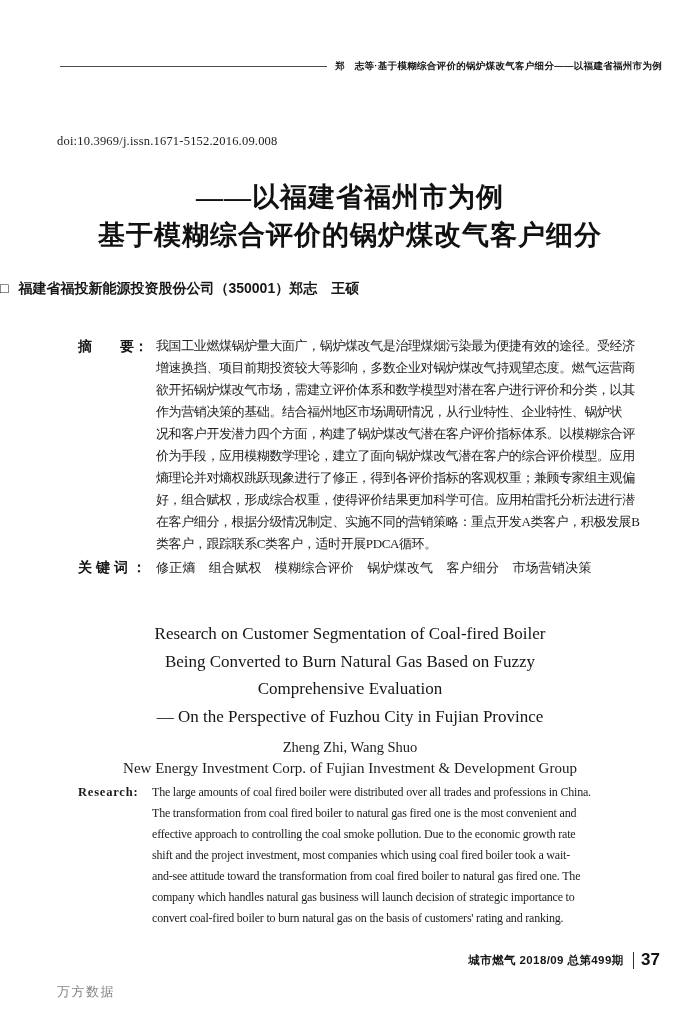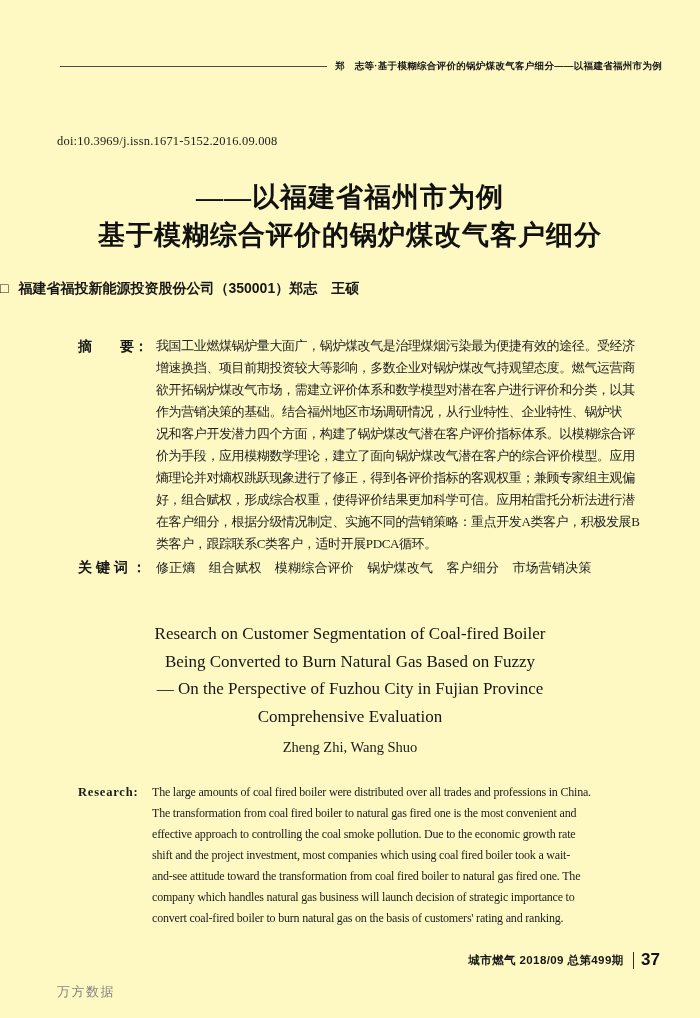--- a/index.html
+++ b/index.html
@@ -1,20 +1,20 @@
 <!DOCTYPE html>
 <html><head>
 <meta charset="utf-8">
 <style>
   * { margin:0; padding:0; box-sizing:border-box; }
   html,body { width:700px; }
   body { background:#e9e9e7; font-family:"Liberation Serif","DejaVu Serif",serif; }
   .page {
     position:relative; width:700px; height:1018px; margin:0 auto;
-    background:#fef9c3; color:#1b1b1b; overflow:hidden;
+    background:#ffffff; color:#1b1b1b; overflow:hidden;
   }
   .sans { font-family:"Liberation Sans","DejaVu Sans",sans-serif; }
 
   
   .running-header { position:absolute; top:60px; left:60px; right:38px; display:flex; align-items:center; }
   .rh-rule { flex:1 1 auto; height:1px; background:#4a4a4a; margin-right:8px; }
   .rh-text { flex:0 0 auto; font-weight:bold; font-size:9.5px; letter-spacing:0.3px; white-space:nowrap; color:#161616; }
 
   .doi { position:absolute; top:134px; left:57px; font-size:12.5px; letter-spacing:0.2px; }
 
@@ -92,25 +92,26 @@
   </div>
 
   <div class="kw">
     <div class="label sans">关键词：</div>
     <div class="body">修正熵　组合赋权　模糊综合评价　锅炉煤改气　客户细分　市场营销决策</div>
   </div>
 
   <div class="title-en">
     <div>Research on Customer Segmentation of Coal-fired Boiler</div>
     <div>Being Converted to Burn Natural Gas Based on Fuzzy</div>
+    <div>Comprehensive Evaluation</div>
     <div>— On the Perspective of Fuzhou City in Fujian Province</div>
-    <div>Comprehensive Evaluation</div>
   </div>
 
   <div class="authors-en">Zheng Zhi,  Wang Shuo</div>
+  <div class="affil-en">New Energy Investment Corp. of Fujian Investment &amp; Development Group</div>
 
   <div class="abs-en">
     <div class="label">Research:</div>
     <div class="body">The large amounts of coal fired boiler were distributed over all trades and professions in China.
 The transformation from coal fired boiler to natural gas fired one is the most convenient and
 effective approach to controlling the coal smoke pollution. Due to the economic growth rate
 shift and the project investment, most companies which using coal fired boiler took a wait-
 and-see attitude toward the transformation from coal fired boiler to natural gas fired one. The
 company which handles natural gas business will launch decision of strategic importance to
 convert coal-fired boiler to burn natural gas on the basis of customers' rating and ranking.</div>

